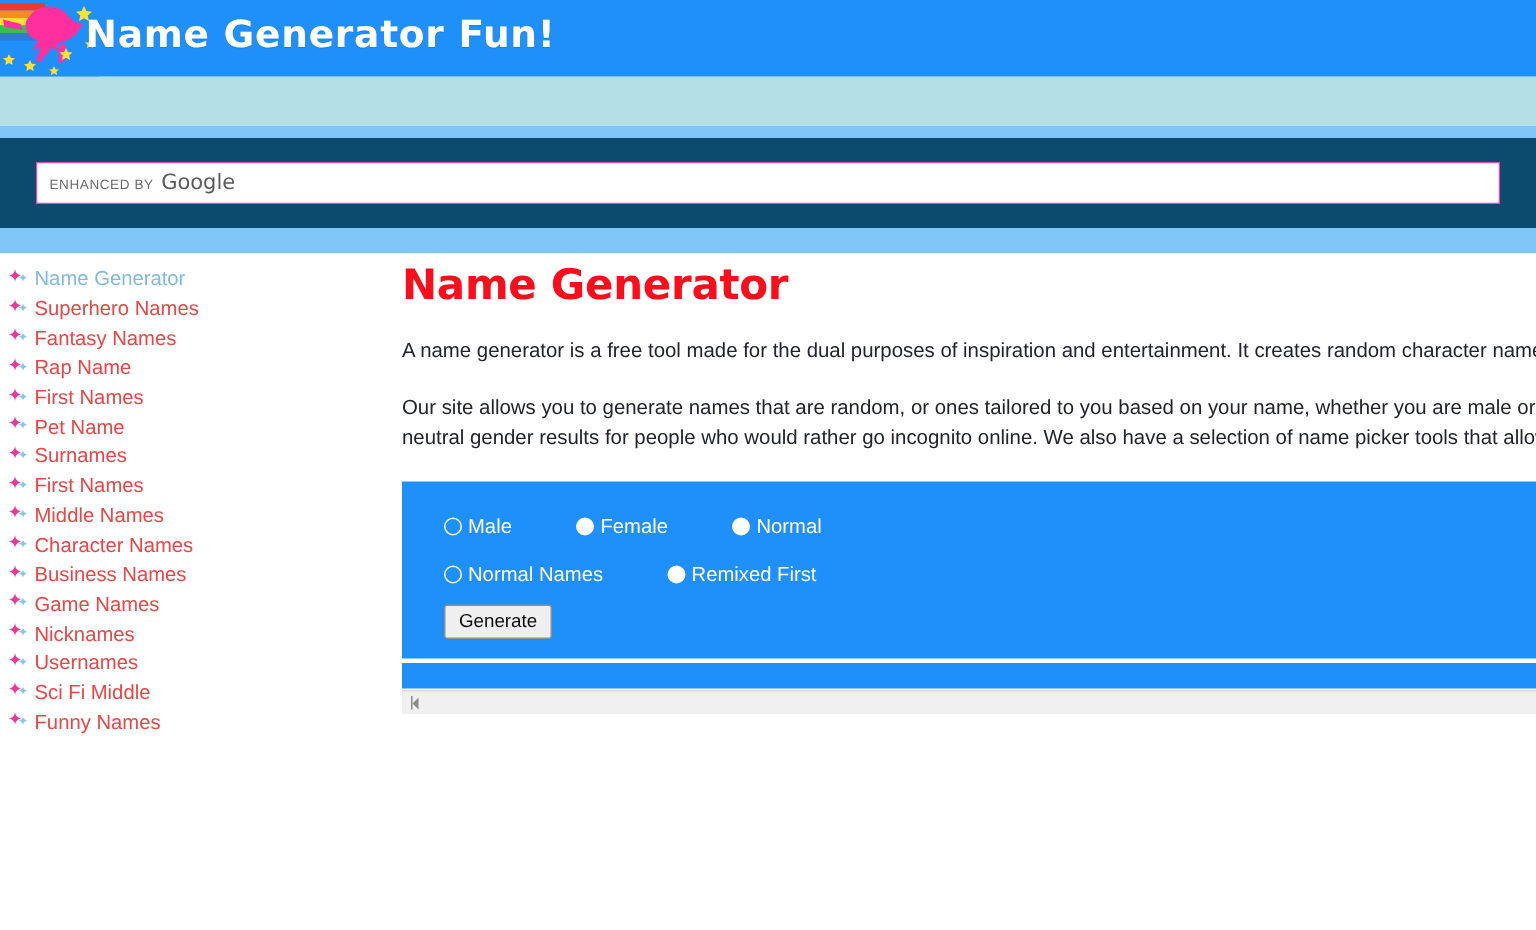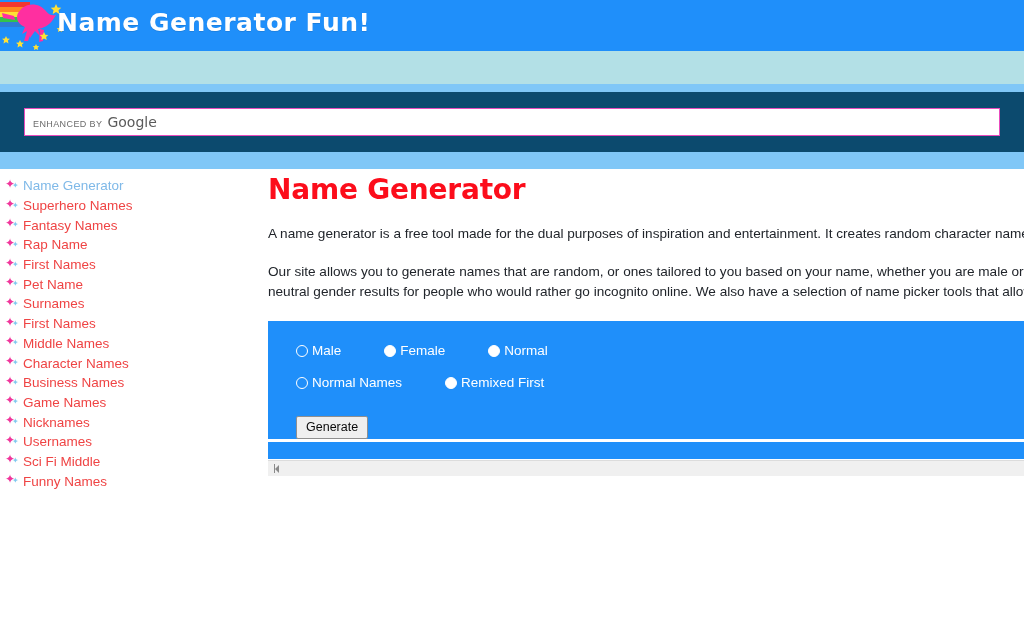--- a/index.html
+++ b/index.html
@@ -170,21 +170,21 @@
   .rdo {
     width: 12px; height: 12px;
     border-radius: 50%;
     margin-right: 4px;
     flex: 0 0 12px;
     display: inline-block;
   }
   .rdo.off { border: 1.5px solid #ffffff; background: transparent; }
   .rdo.on  { border: 1.5px solid #ffffff; background: #ffffff; }
   .gen-btn {
-    margin-top: 26px;
+    margin-top: 13px;
     display: inline-block;
     background: #efefef;
     border: 1px solid #8f8f8f;
     border-radius: 2px;
     font-family: "Liberation Sans", sans-serif;
     font-size: 12.5px;
     color: #0b0b0b;
     padding: 3px 9px 4px 9px;
     cursor: pointer;
   }

